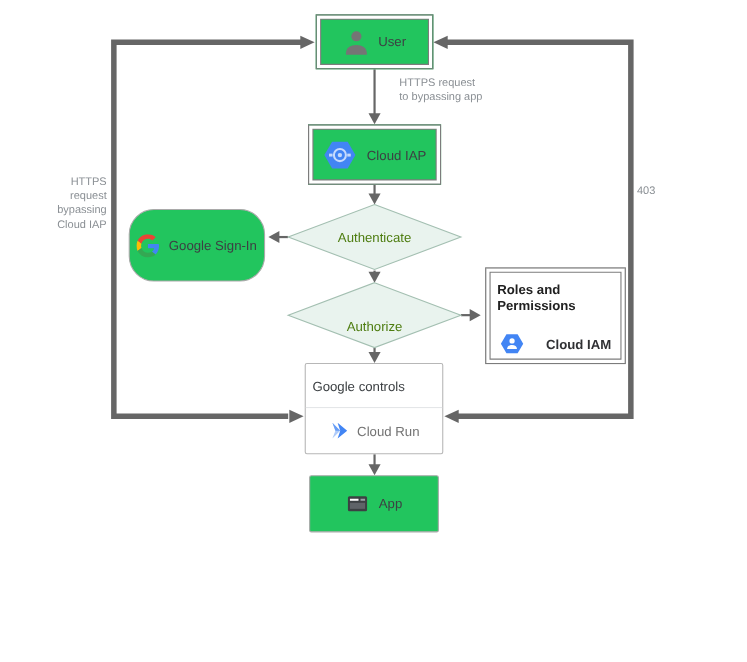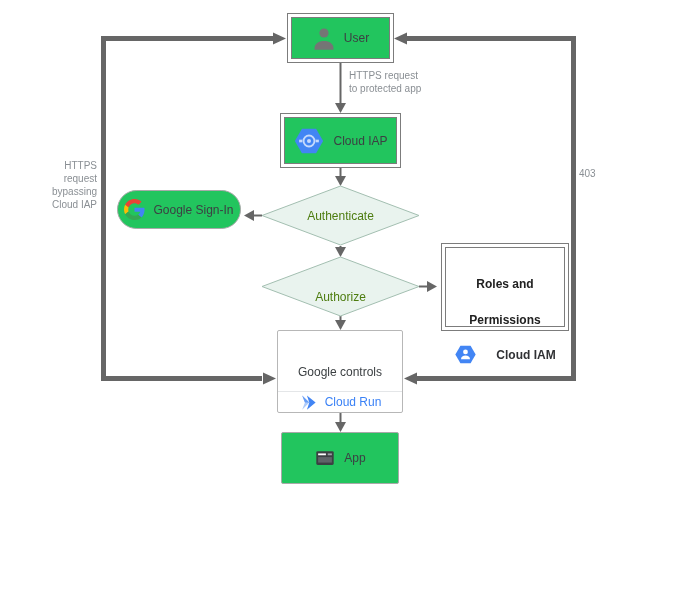--- a/index.html
+++ b/index.html
@@ -66,33 +66,31 @@
   }
   .stack--double {
     border: 1px solid #7c7c7c;
     box-shadow: inset 0 0 0 3px #ffffff, inset 0 0 0 4px #7c7c7c;
   }
   .stack--single {
     border: 1px solid #b7b7b7;
     border-radius: 2px;
   }
   .stack .title {
-    text-align: center;
     font-size: 12px;
-    margin-top: 21px;
   }
   .roles-box { padding: 12px 10px 8px 10px; }
   .roles-box .title { font-weight: 700; color: #212121; line-height: 15px; }
   .roles-box .divider { height: 1px; background: #dcdcdc; margin: 7px 6px 8px 6px; }
   .roles-box .service-row { display: flex; align-items: center; justify-content: center; gap: 19px; }
   .roles-box .service-label { font-size: 12px; font-weight: 600; color: #303134; }
   .ingress-box .title { padding: 13px 6px 12px 6px; color: #3c4043; }
   .ingress-box .divider { height: 1px; background: #e4e6e8; }
   .ingress-box .service-row { flex: 1; display: flex; align-items: center; justify-content: center; gap: 7px; }
-  .ingress-box .service-label { font-size: 12px; color: #3b82f6; }
+  .ingress-box .service-label { font-size: 12px; color: #737373; }
   .icon { display: inline-flex; align-items: center; justify-content: center; flex: 0 0 auto; }
 </style>
 </head>
 <body>
 
 <div class="canvas">
 
   <svg class="wires" viewBox="0 0 679 602" xmlns="http://www.w3.org/2000/svg">
 
     <g stroke="#666666" stroke-width="5" fill="none">
@@ -138,23 +136,23 @@
   <div class="node node--double" style="left:287px; top:13px; width:107px; height:50px;">
     <span class="icon">
       <svg width="24" height="26" viewBox="0 0 24 26">
         <circle cx="12" cy="8" r="4.6" fill="#757575"></circle>
         <path d="M2.5 23.5c0-5 4.2-7.6 9.5-7.6s9.5 2.6 9.5 7.6v1.2H2.5z" fill="#757575"></path>
       </svg>
     </span>
     <span class="node-label">User</span>
   </div>
 
-  <div class="annotation" style="left:349px; top:69px;">
+  <div class="annotation" style="left:363px; top:69px;">
     <div>HTTPS request</div>
-    <div>to protected app</div>
+    <div>to bypassing app</div>
   </div>
 
   <div class="annotation annotation--right-align" style="left:34px; top:159px; width:63px;">
     <div>HTTPS</div>
     <div>request</div>
     <div>bypassing</div>
     <div>Cloud IAP</div>
   </div>
 
   <div class="annotation" style="left:579px; top:167px;">403</div>
@@ -167,21 +165,21 @@
         <circle cx="12" cy="12" r="1.5" fill="#c6dafc"></circle>
         <rect x="4.6" y="11" width="2.4" height="2" fill="#c6dafc"></rect>
         <rect x="17" y="11" width="2.4" height="2" fill="#c6dafc"></rect>
       </svg>
     </span>
     <span class="node-label">Cloud IAP</span>
   </div>
 
   <div class="diamond-label" style="left:262px; top:186px; width:157px; height:59px;">Authenticate</div>
 
-  <div class="node node--single" style="left:117px; top:190px; width:124px; height:39px;border-radius:23px;">
+  <div class="node node--single" style="left:117px; top:190px; width:124px; height:66px;border-radius:23px;">
     <span class="icon">
       <svg width="21" height="21" viewBox="0 0 48 48">
         <path fill="#EA4335" d="M24 9.5c3.54 0 6.71 1.22 9.21 3.6l6.85-6.85C35.9 2.38 30.47 0 24 0 14.62 0 6.51 5.38 2.56 13.22l7.98 6.19C12.43 13.72 17.74 9.5 24 9.5z"></path>
         <path fill="#4285F4" d="M46.98 24.55c0-1.57-.15-3.09-.38-4.55H24v9.02h12.94c-.58 2.96-2.26 5.48-4.78 7.18l7.73 6c4.51-4.18 7.09-10.36 7.09-17.65z"></path>
         <path fill="#FBBC05" d="M10.53 28.59c-.48-1.45-.76-2.99-.76-4.59s.27-3.14.76-4.59l-7.98-6.19C.92 16.46 0 20.12 0 24c0 3.88.92 7.54 2.56 10.78l7.97-6.19z"></path>
         <path fill="#34A853" d="M24 48c6.48 0 11.93-2.13 15.89-5.81l-7.73-6c-2.15 1.45-4.92 2.3-8.16 2.3-6.26 0-11.57-4.22-13.47-9.91l-7.98 6.19C6.51 42.62 14.62 48 24 48z"></path>
       </svg>
     </span>
     <span class="node-label">Google Sign-In</span>
   </div>

